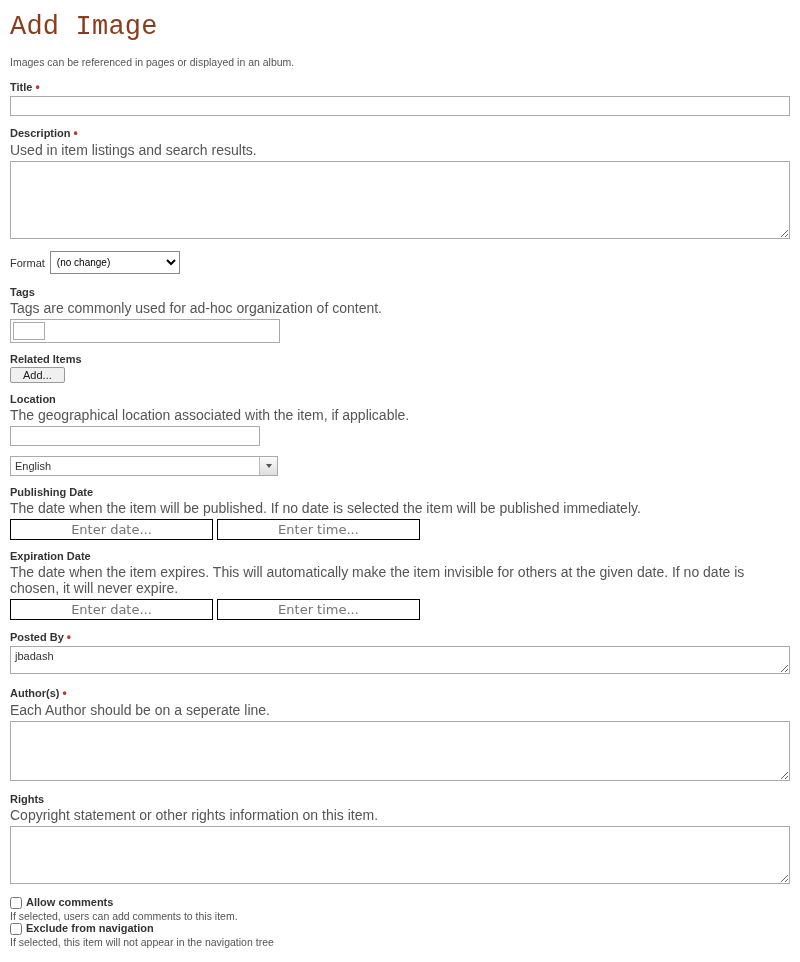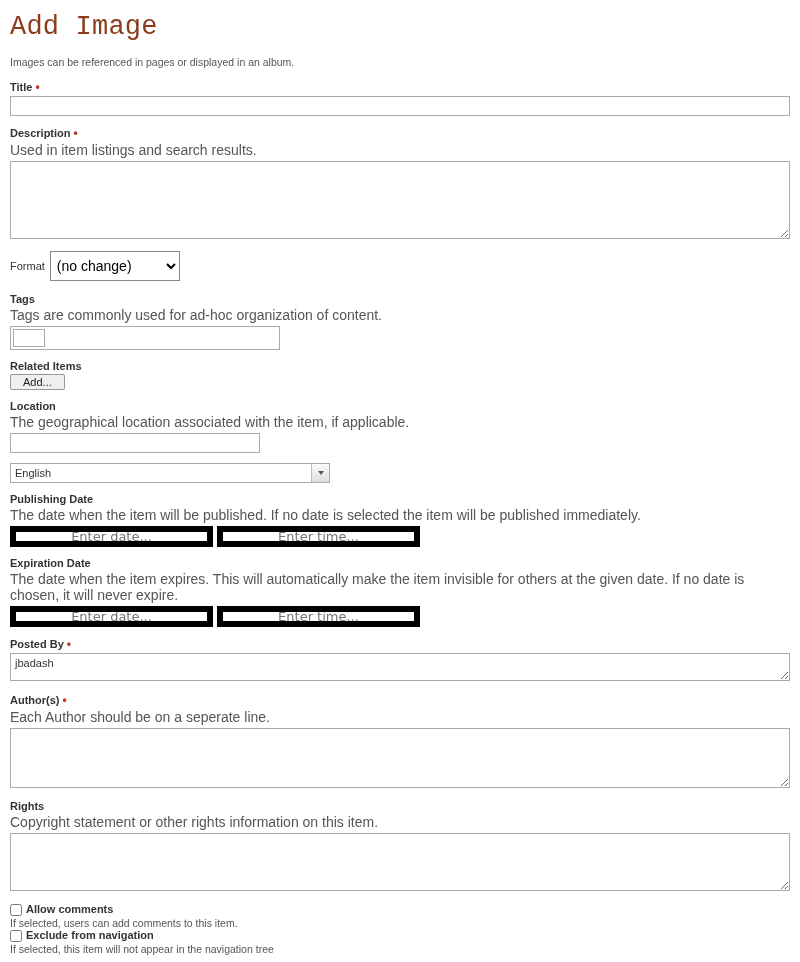--- a/index.html
+++ b/index.html
@@ -80,23 +80,23 @@
     gap: 5px;
     margin-top: 5px;
     margin-bottom: 12px;
   }
   .format-label {
     font-size: 11px;
     color: #333;
   }
   select.format-select {
     font-family: "Liberation Sans", sans-serif;
-    font-size: 14px;
+    font-size: 10px;
     width: 130px;
-    height: 30px;
+    height: 23px;
     border: 1px solid #888;
     background: #fff;
     padding: 0 2px;
   }
   .tags-box {
     width: 270px;
     border: 1px solid #aaaaaa;
     background: #fff;
     height: 24px;
     box-sizing: border-box;
@@ -123,21 +123,21 @@
     width: 250px;
     box-sizing: border-box;
     height: 20px;
     border: 1px solid #aaaaaa;
     padding: 2px 4px;
     font-family: "Liberation Sans", sans-serif;
     font-size: 11px;
     background: #fff;
   }
   .lang-select {
-    width: 320px;
+    width: 268px;
     height: 20px;
     border: 1px solid #aaaaaa;
     background: #fff;
     box-sizing: border-box;
     display: flex;
     align-items: center;
     position: relative;
     font-size: 11px;
     padding-left: 4px;
     color: #333;
@@ -162,21 +162,21 @@
     display: block;
   }
   .datetime-row {
     display: flex;
     gap: 4px;
   }
   .dt-input {
     width: 203px;
     height: 21px;
     box-sizing: border-box;
-    border: 6px solid #000000;
+    border: 1px solid #000000;
     background: #fff;
     font-family: "DejaVu Sans", sans-serif;
     font-size: 13px;
     color: #555555;
     text-align: center;
     padding: 0;
   }
   .checkbox-row {
     display: flex;
     align-items: flex-start;

